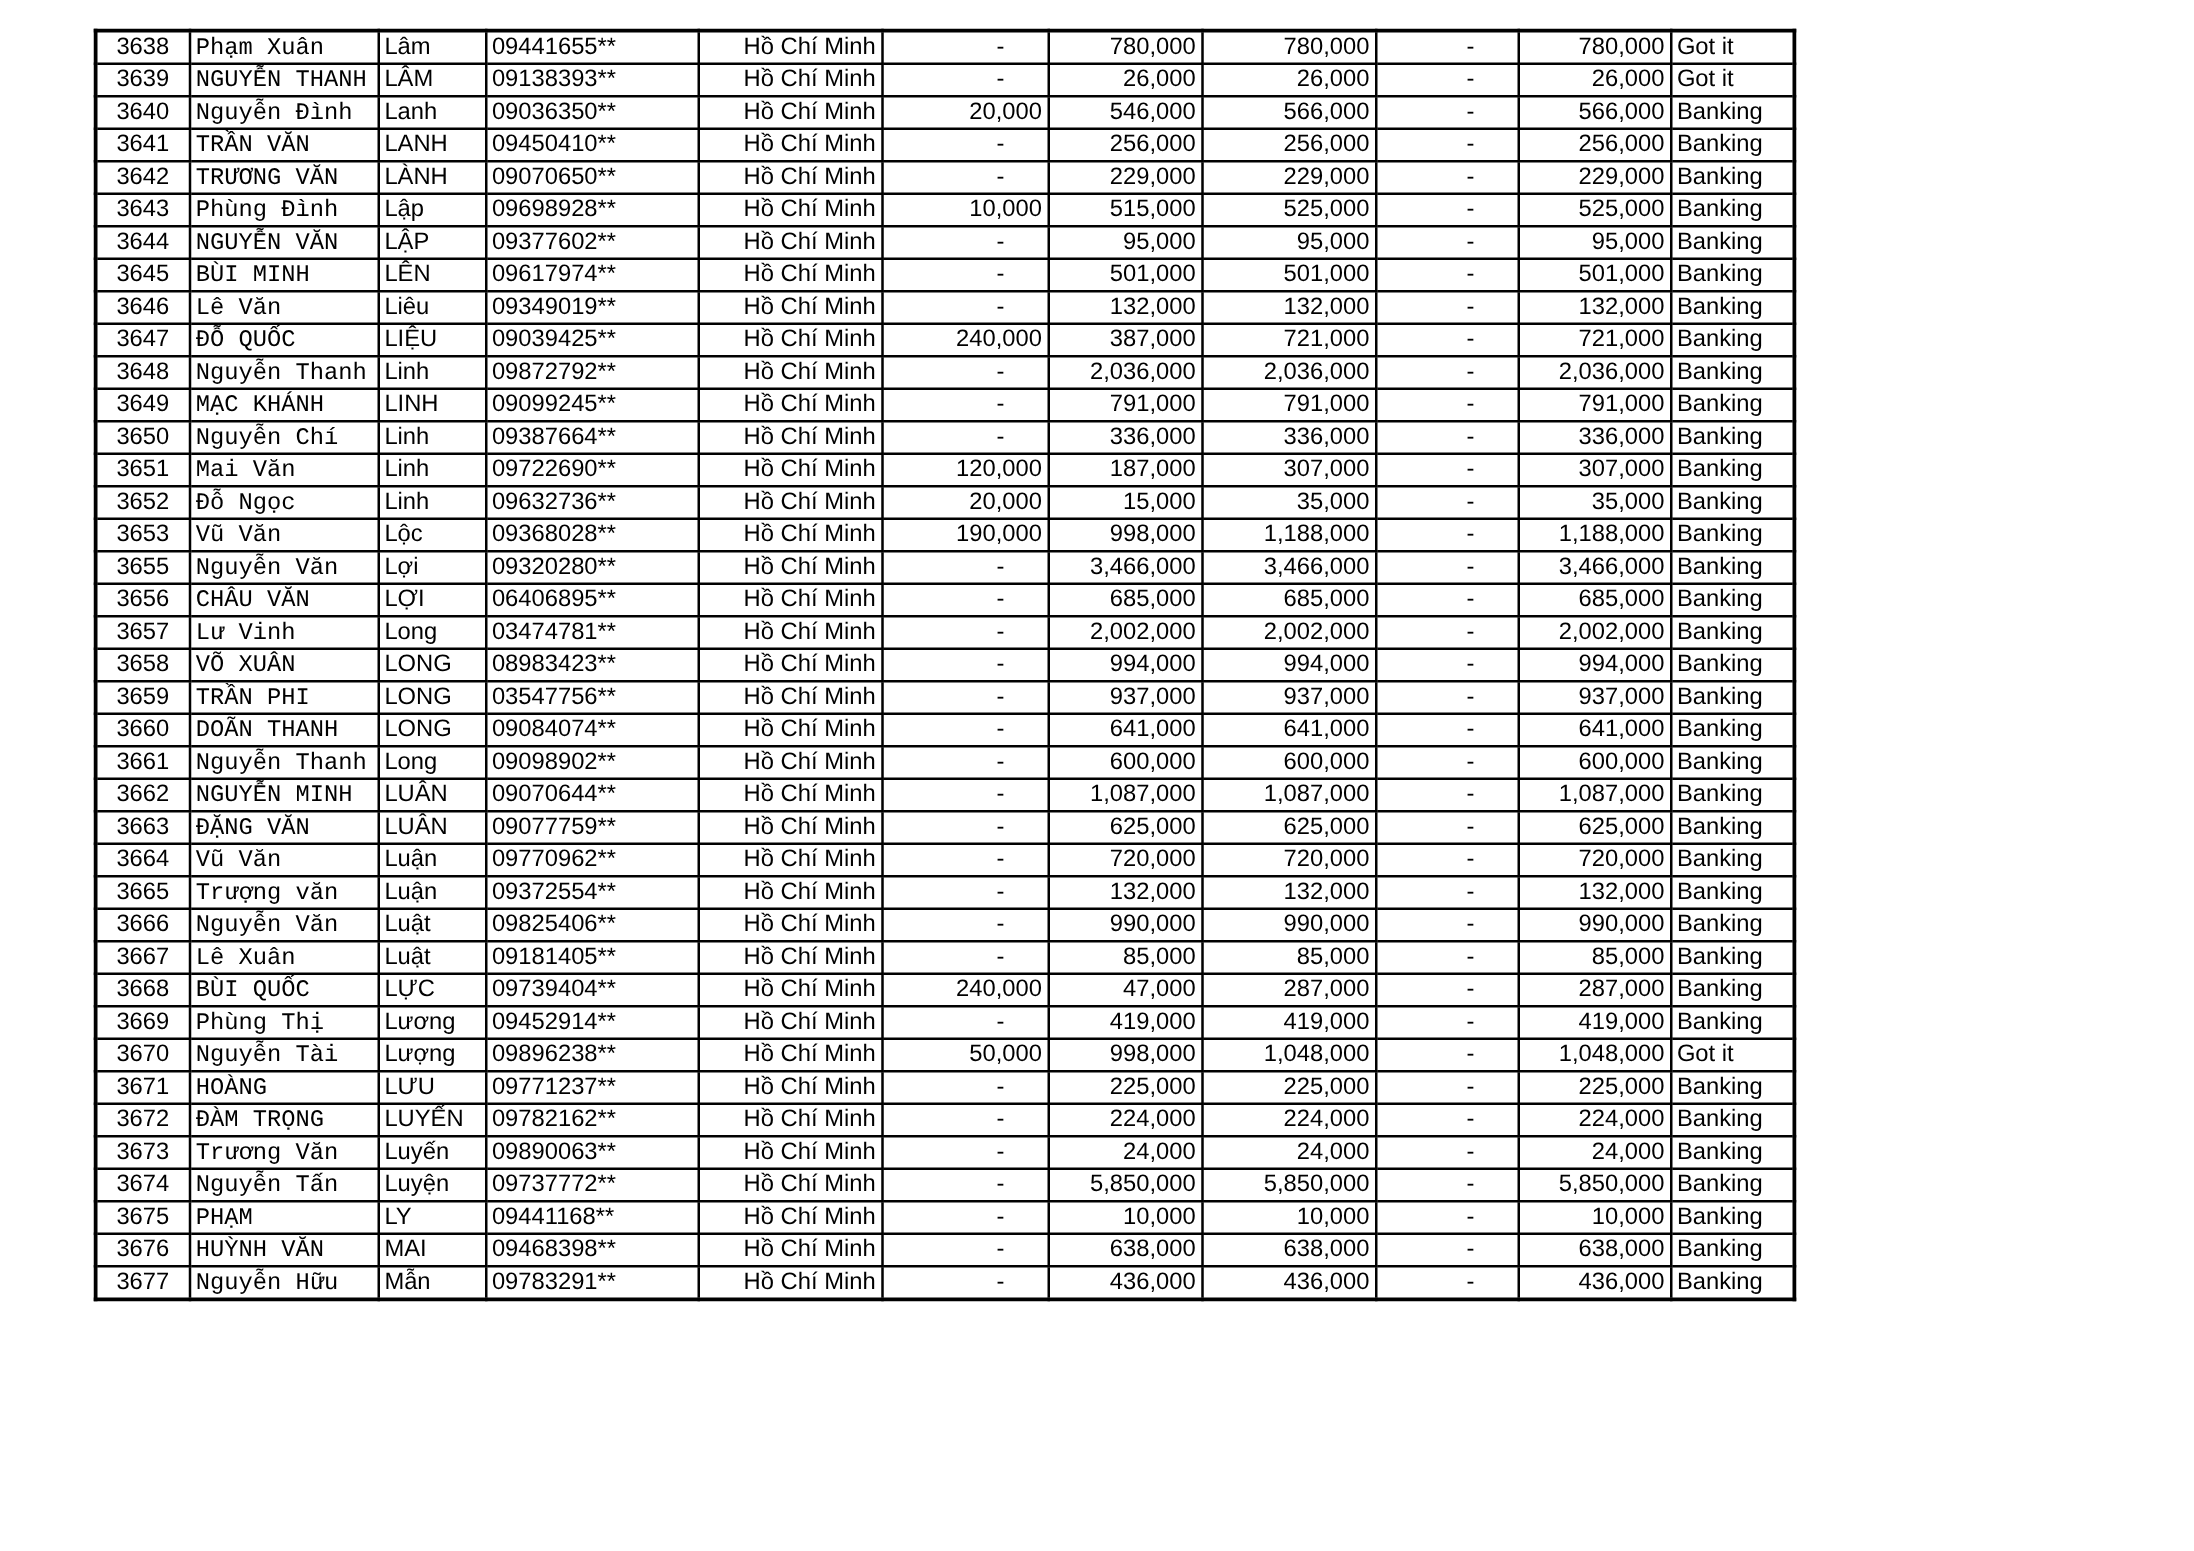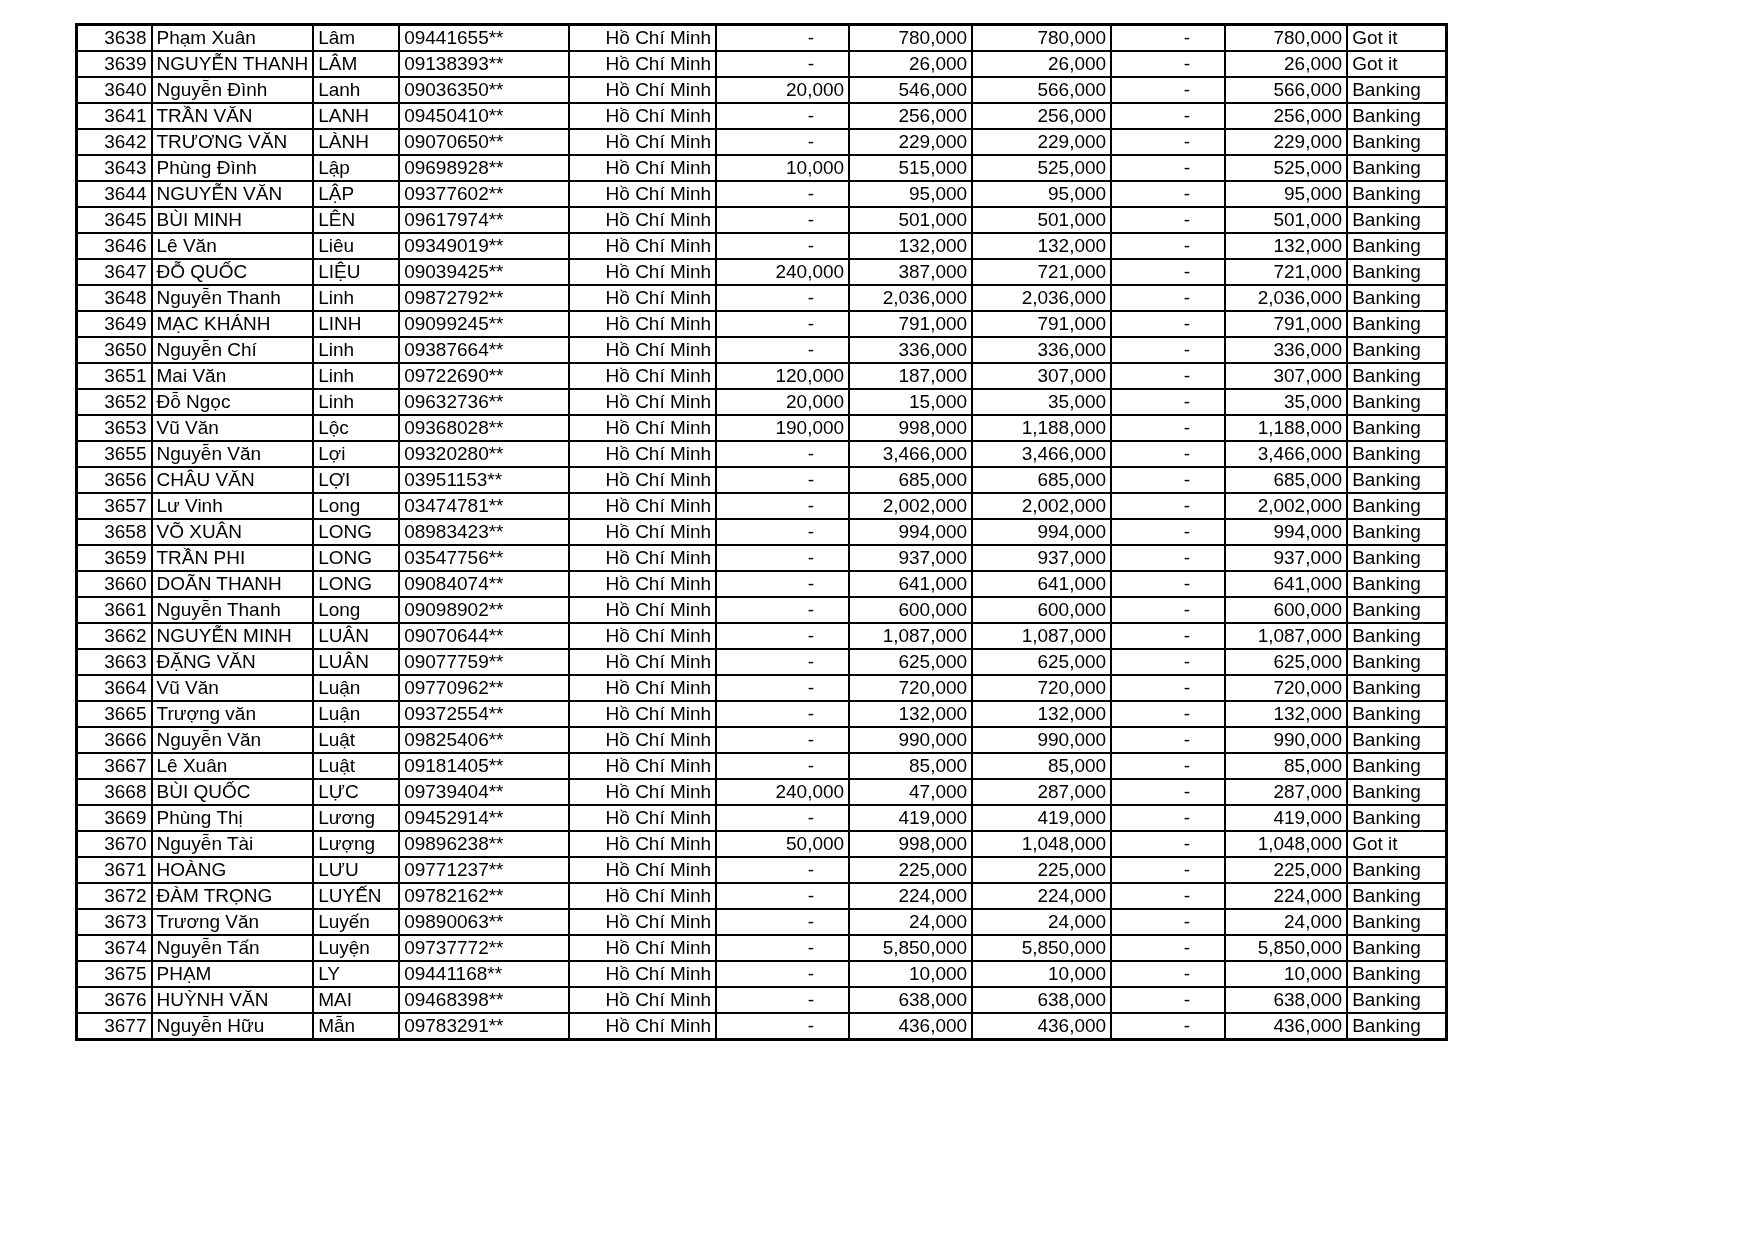--- a/index.html
+++ b/index.html
@@ -29,22 +29,22 @@
   table.data-table td {
     border: 2px solid #000000;
     height: 24px;
     line-height: 24px;
     font-size: 19px;
     color: #000000;
     padding: 0 4px;
     white-space: nowrap;
     font-weight: 400;
   }
-  td.c-id     { text-align: right; }
-  td.c-first  { text-align: left;  padding-left: 6px; }
+  td.c-id     { text-align: center; }
+  td.c-first  { text-align: left;  padding-left: 6px; font-family: Liberation Mono, monospace; }
   td.c-last   { text-align: left;  padding-left: 6px; border-radius: 11px; }
   td.c-phone  { }
   td.c-city   { text-align: right; }
   td.c-amt    { text-align: right; padding-right: 10px; }
   td.c-amt.dash { padding-right: 34px; }
   td.c-status { text-align: left; }
 </style>
 </head>
 <body>
 
@@ -282,21 +282,21 @@
           <td class="c-amt">3,466,000</td>
           <td class="c-amt">3,466,000</td>
           <td class="c-amt dash">-</td>
           <td class="c-amt">3,466,000</td>
           <td class="c-status">Banking</td>
         </tr>
         <tr>
           <td class="c-id">3656</td>
           <td class="c-first">CHÂU VĂN</td>
           <td class="c-last">LỢI</td>
-          <td class="c-phone">03951153**</td>
+          <td class="c-phone">06406895**</td>
           <td class="c-city">Hồ Chí Minh</td>
           <td class="c-amt dash">-</td>
           <td class="c-amt">685,000</td>
           <td class="c-amt">685,000</td>
           <td class="c-amt dash">-</td>
           <td class="c-amt">685,000</td>
           <td class="c-status">Banking</td>
         </tr>
         <tr>
           <td class="c-id">3657</td>

